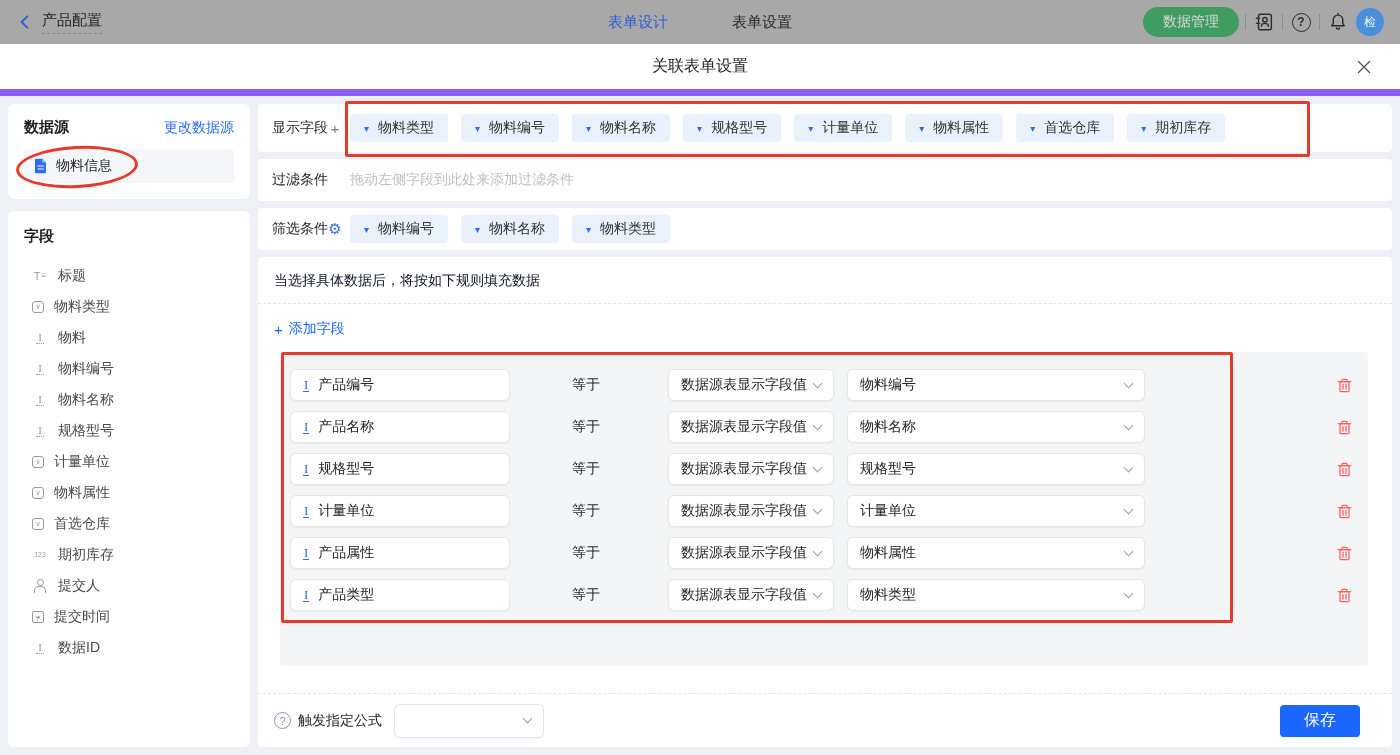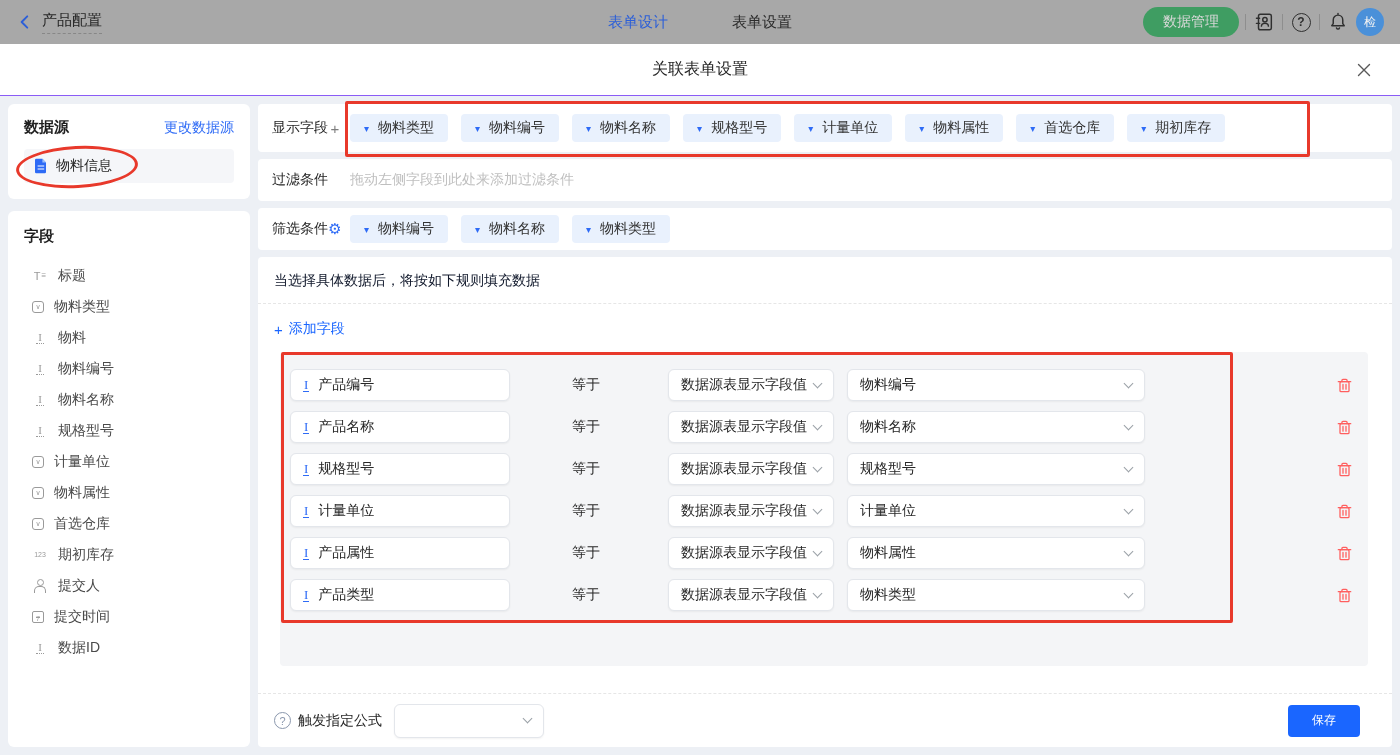--- a/index.html
+++ b/index.html
@@ -16,21 +16,21 @@
   .tb-tab.active { color:#2c5fd8; }
   .tb-right { margin-left:auto; display:flex; align-items:center; gap:6px; }
   .green-pill { background:#3f9d62; color:#d8d8d8; border:none; border-radius:16px; height:30px; padding:0 20px; font-size:14px; cursor:pointer; }
   .tb-divider { width:1px; height:16px; background:#8e8e8e; }
   .tb-icon { width:24px; height:24px; display:flex; align-items:center; justify-content:center; cursor:pointer; }
   .help-icon-top { width:19px; height:19px; border:1.6px solid #2f2f2f; border-radius:50%; display:flex; align-items:center; justify-content:center; font-size:12px; font-weight:bold; color:#2f2f2f; }
   .help-icon-top::before { content:"?"; }
   .avatar { width:28px; height:28px; border-radius:50%; background:#4a90d9; color:#f2f2f2; display:flex; align-items:center; justify-content:center; font-size:12px; cursor:pointer; }
 
   
-  .modal-header { height:52px; background:#fff; display:flex; align-items:center; justify-content:center; position:relative; border-bottom:1px solid #8b5cf6; }
+  .modal-header { height:52px; background:#fff; display:flex; align-items:center; justify-content:center; position:relative; border-bottom:7px solid #8b5cf6; }
   .modal-title { font-size:16px; color:#262626; }
   .close-btn { position:absolute; right:26px; top:50%; transform:translateY(-50%); width:20px; height:20px; display:flex; align-items:center; justify-content:center; cursor:pointer; }
 
   
   .content { position:absolute; top:96px; left:0; right:0; bottom:0; padding:8px; display:flex; gap:8px; }
   .sidebar { width:242px; display:flex; flex-direction:column; gap:12px; flex:none; }
   .card { background:#fff; border-radius:6px; }
   .ds-card { padding:14px 16px 16px; }
   .ds-head { display:flex; align-items:center; justify-content:space-between; }
   .ds-heading { font-size:15px; font-weight:bold; color:#1f1f1f; }
@@ -81,21 +81,21 @@
   .rule-op { margin-left:62px; width:96px; color:#262626; }
   .rule-src { width:166px; cursor:pointer; }
   .rule-val { width:298px; margin-left:13px; cursor:pointer; }
   .chev { width:7px; height:7px; border-right:1.5px solid #9aa0a6; border-bottom:1.5px solid #9aa0a6; transform:rotate(45deg); margin-left:auto; margin-top:-4px; flex:none; }
   .trash { margin-left:auto; margin-right:16px; cursor:pointer; display:flex; }
   .spacer { flex:1; }
   .main-footer { border-top:1px dashed #e6e6e6; height:54px; display:flex; align-items:center; padding:0 32px 0 16px; flex:none; }
   .q-icon { width:17px; height:17px; border:1.4px solid #8a97ad; border-radius:50%; color:#8a97ad; display:flex; align-items:center; justify-content:center; font-size:11px; margin-right:7px; }
   .q-icon::before { content:"?"; }
   .trigger-select { width:150px; height:34px; margin-left:12px; cursor:pointer; }
-  .save-btn { margin-left:auto; background:#1a66ff; color:#fff; border:none; border-radius:4px; height:32px; padding:0 24px; font-size:12px; cursor:pointer; }
+  .save-btn { margin-left:auto; background:#1a66ff; color:#fff; border:none; border-radius:4px; height:32px; padding:0 24px; font-size:16px; cursor:pointer; }
 
   
   .anno { position:absolute; border:3px solid #e8392b; pointer-events:none; z-index:50; }
   .anno-rect1 { left:345px; top:101px; width:965px; height:56px; border-radius:2px; }
   .anno-rect2 { left:281px; top:352px; width:952px; height:271px; border-radius:2px; }
   .anno-ellipse { left:16px; top:146px; width:122px; height:42px; border-radius:50%; transform:rotate(-3deg); }
 
   svg { display:block; }
 </style>
 </head>

